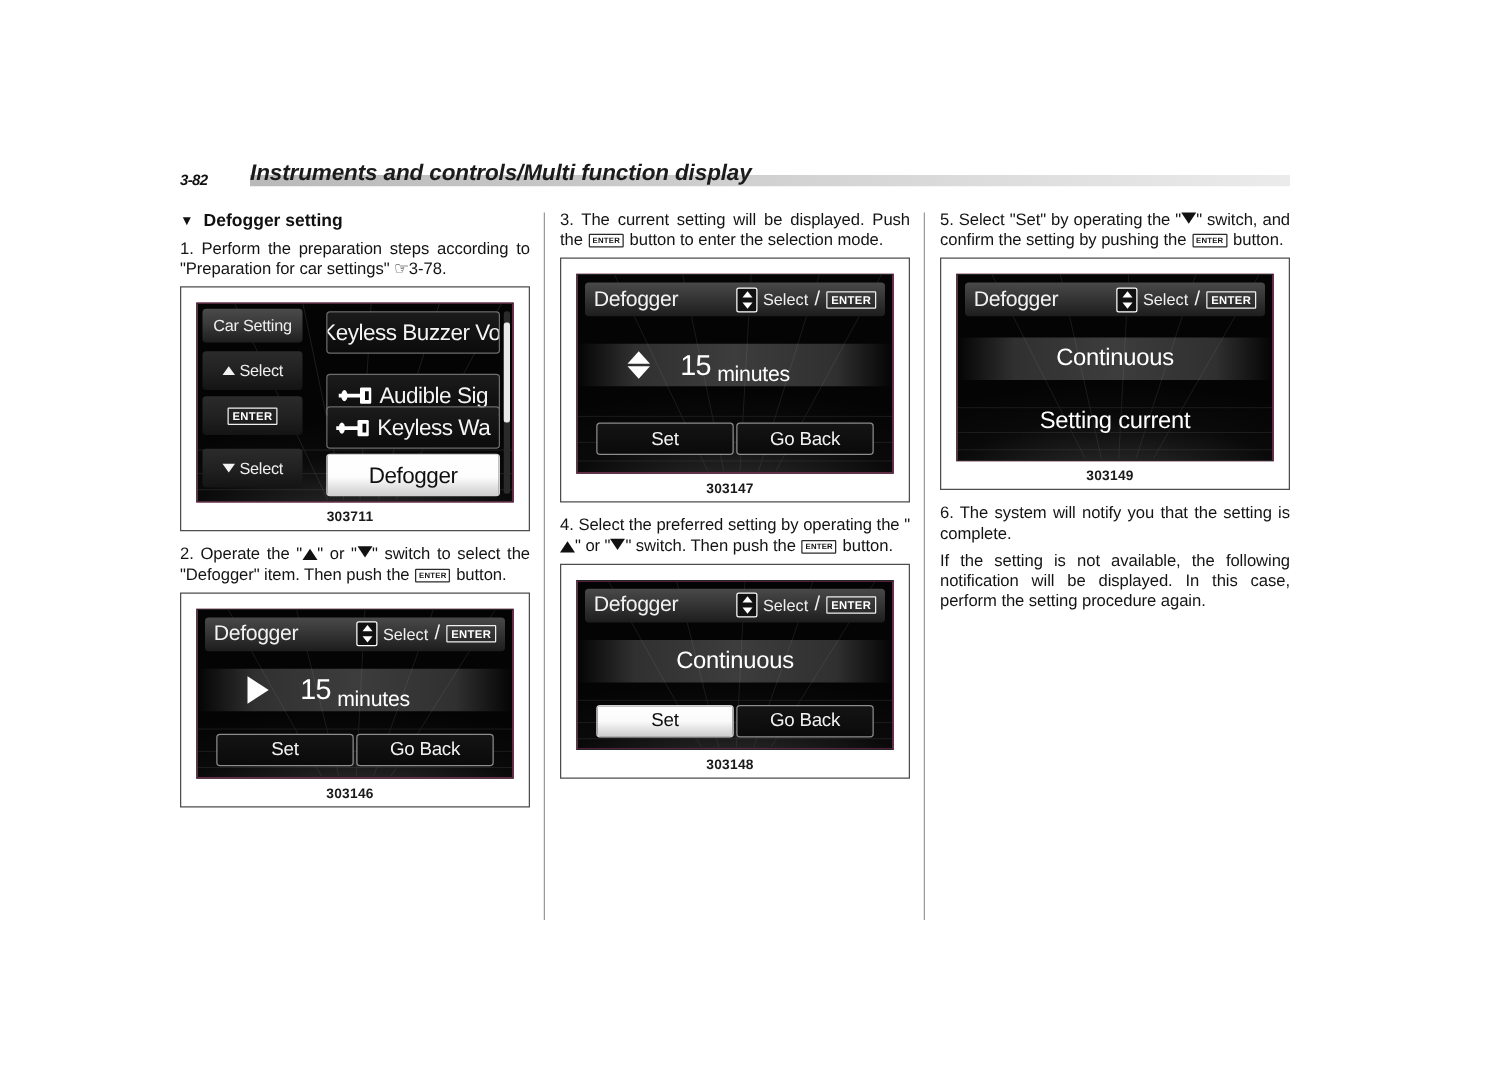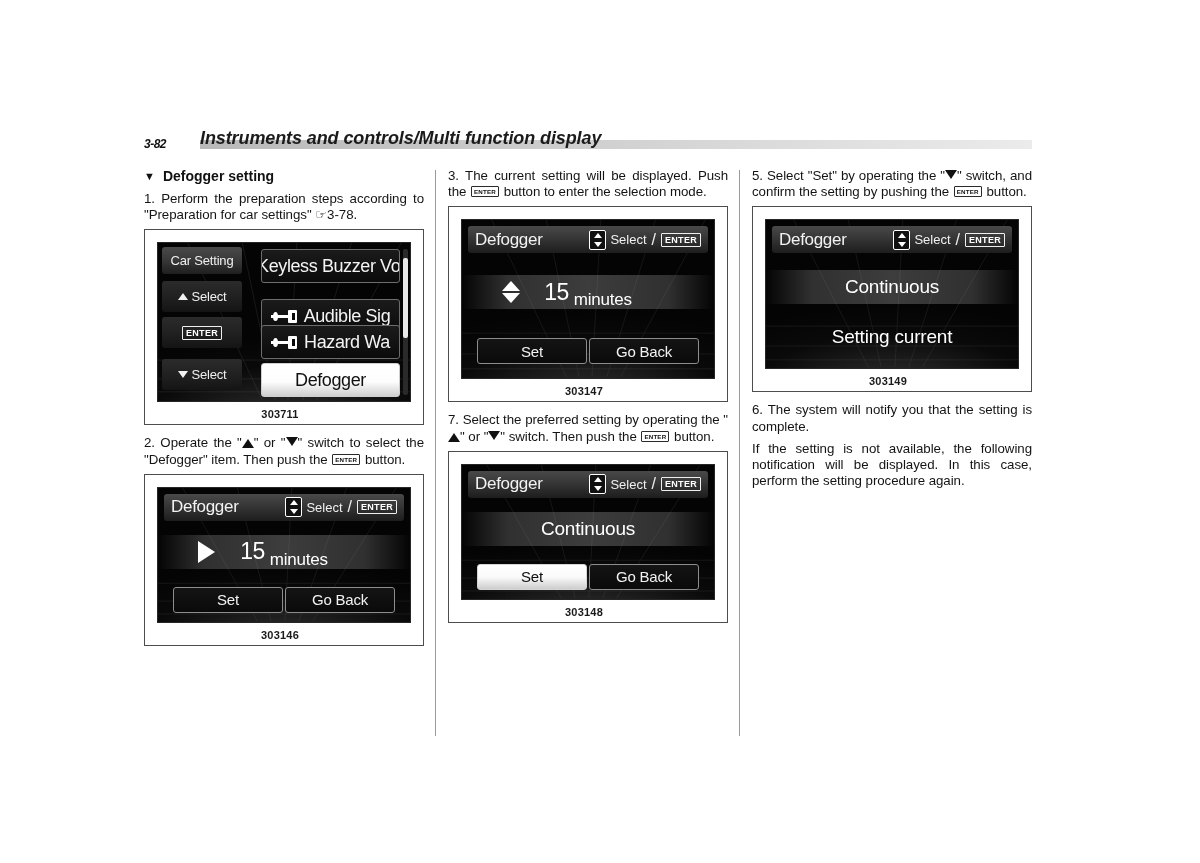--- a/index.html
+++ b/index.html
@@ -485,21 +485,21 @@
                 </span>
                 <span>Audible Sig</span>
               </div>
               <div class="cs-item" style="top:78px;">
                 <span class="key-icon">
                   <i class="key-bit1"></i>
                     <i class="key-shaft"></i>
                     <i class="key-head"></i>
                     <i class="key-slot"></i>
                 </span>
-                <span>Hazard Wa</span>
+                <span>Keyless Wa</span>
               </div>
               <div class="cs-item selected" style="top:116px;">
                 <span>Defogger</span>
               </div>
               <div class="scrollbar">
                   <i></i>
                 </div>
             </div>
 
           </div>
@@ -608,21 +608,21 @@
             </div>
             <div class="dfg-btn" style="right:15px; width:108px; top:118px;">
               <span>Go Back</span>
             </div>
           </div>
         </div>
       </div>
       <div class="fig-id">303147</div>
     </div>
 
-    <p class="para"><span>7.  Select the preferred setting by operating the "</span><span class="tri-up"></span><span>" or "</span><span class="tri-dn"></span><span>" switch. Then push the</span> <span class="enter-chip">ENTER</span> <span>button.</span></p>
+    <p class="para"><span>4.  Select the preferred setting by operating the "</span><span class="tri-up"></span><span>" or "</span><span class="tri-dn"></span><span>" switch. Then push the</span> <span class="enter-chip">ENTER</span> <span>button.</span></p>
 
     <div class="figure">
       <div class="figure-inner">
         <div class="lcd" style="height:134px;">
           <div class="lcd-bg"></div>
           <svg class="lcd-grid" viewBox="0 0 254 134" preserveAspectRatio="none">
             <g stroke="#6a6a6a" stroke-width="0.7" fill="none" opacity="0.5">
               <path d="M25,0 L100,134"></path>
                 <path d="M80,0 L114,134"></path>
               <path d="M135,0 L128,134"></path>

